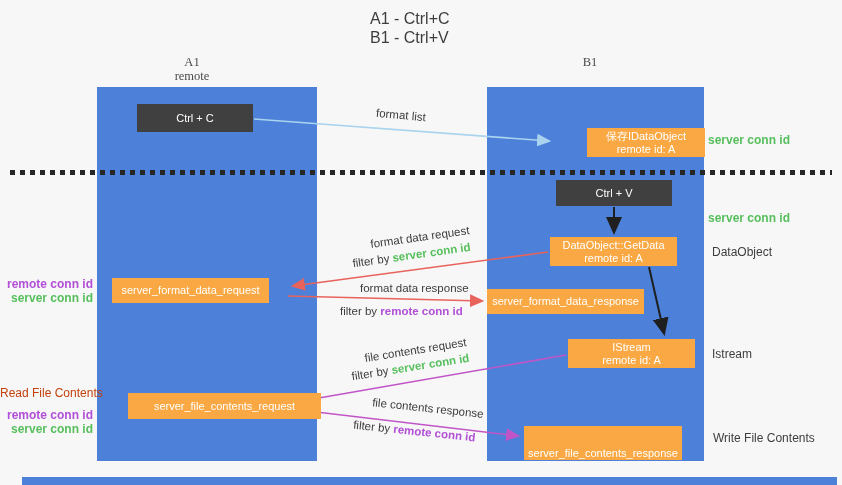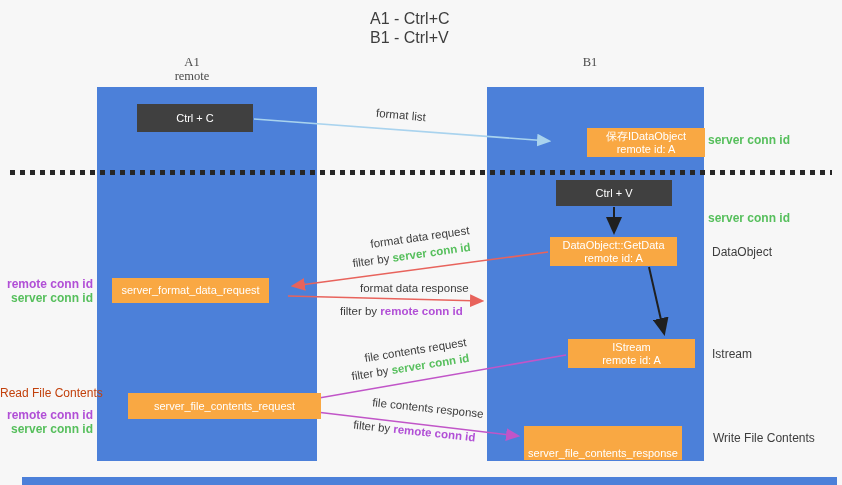--- a/index.html
+++ b/index.html
@@ -109,20 +109,23 @@
 
   <div class="box box-orange" style="left:568px; top:339px; width:127px; height:29px;">
     <span>IStream</span>
     <span>remote id: A</span>
   </div>
 
   <div class="box box-orange" style="left:112px; top:278px; width:157px; height:25px;">
     <span>server_format_data_request</span>
   </div>
 
+  <div class="box box-orange" style="left:487px; top:289px; width:157px; height:25px;">
+    <span>server_format_data_response</span>
+  </div>
 
   <div class="box box-orange" style="left:128px; top:393px; width:193px; height:26px;">
     <span>server_file_contents_request</span>
   </div>
 
   <div class="box box-orange" style="left:524px; top:426px; width:158px; height:34px;justify-content:flex-end;">
     <span>server_file_contents_response</span>
   </div>
 
   <div class="ann green" style="left:708px; top:133px;">server conn id</div>

